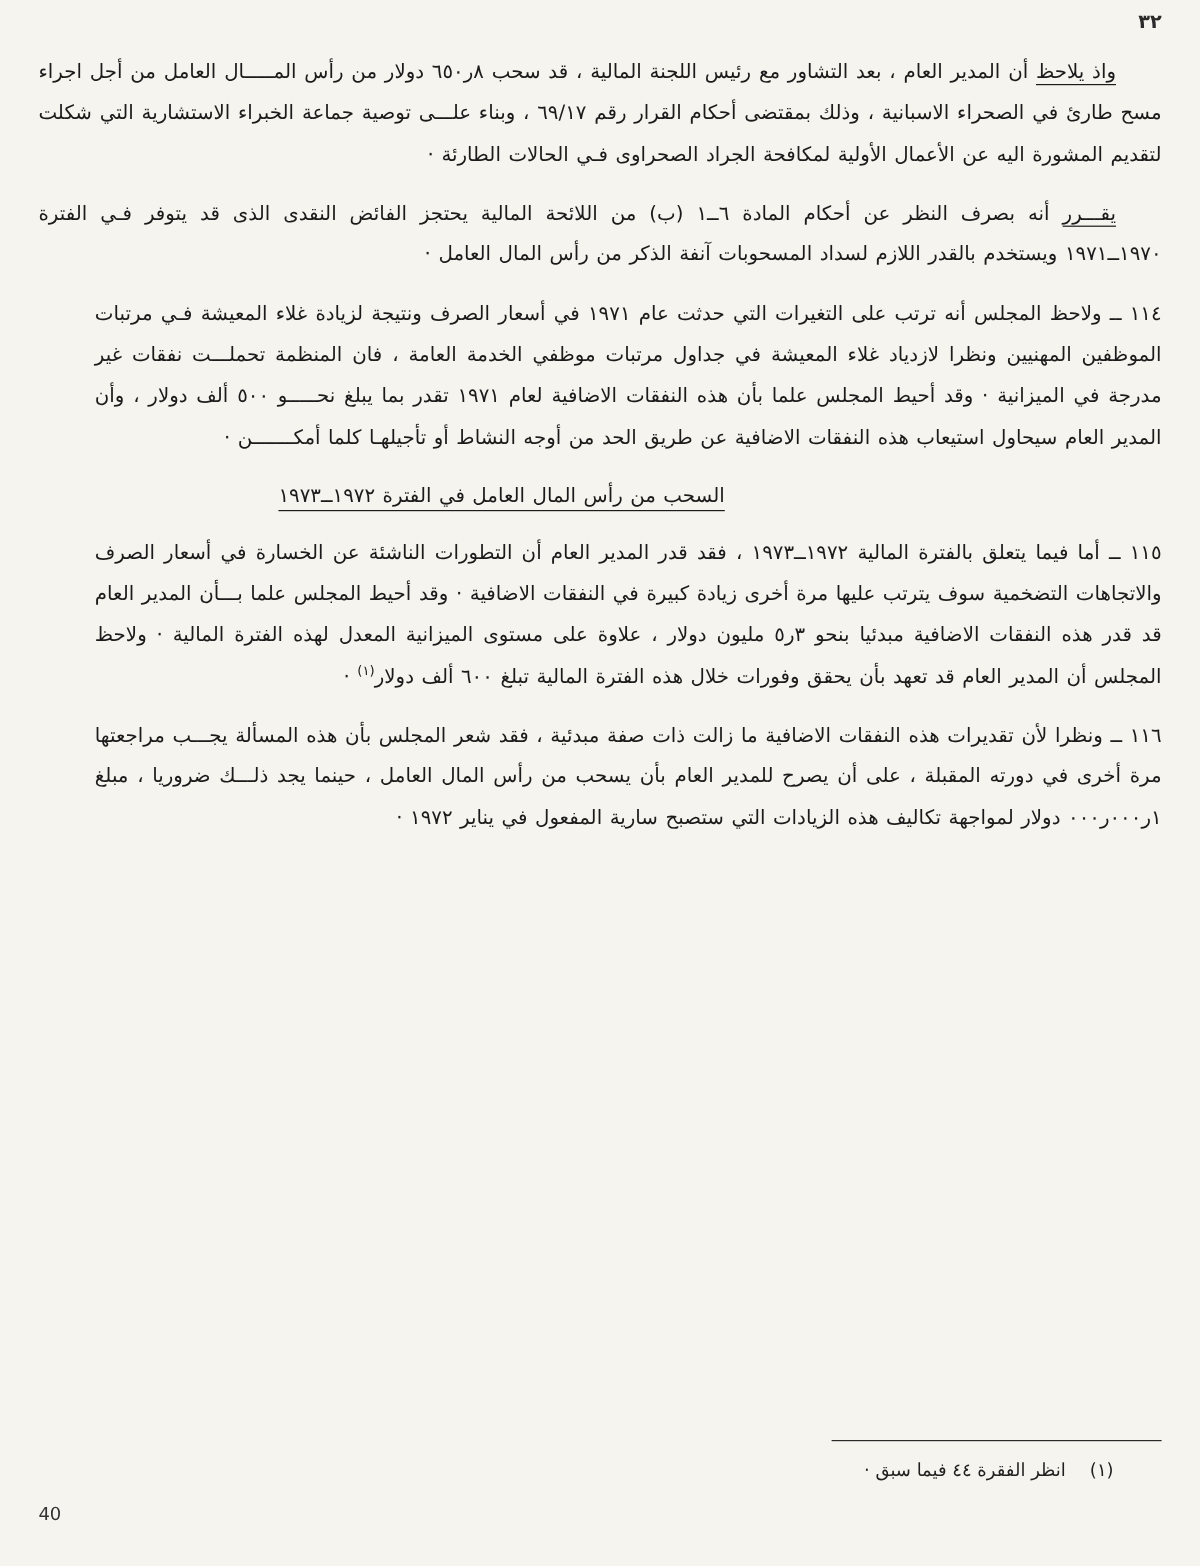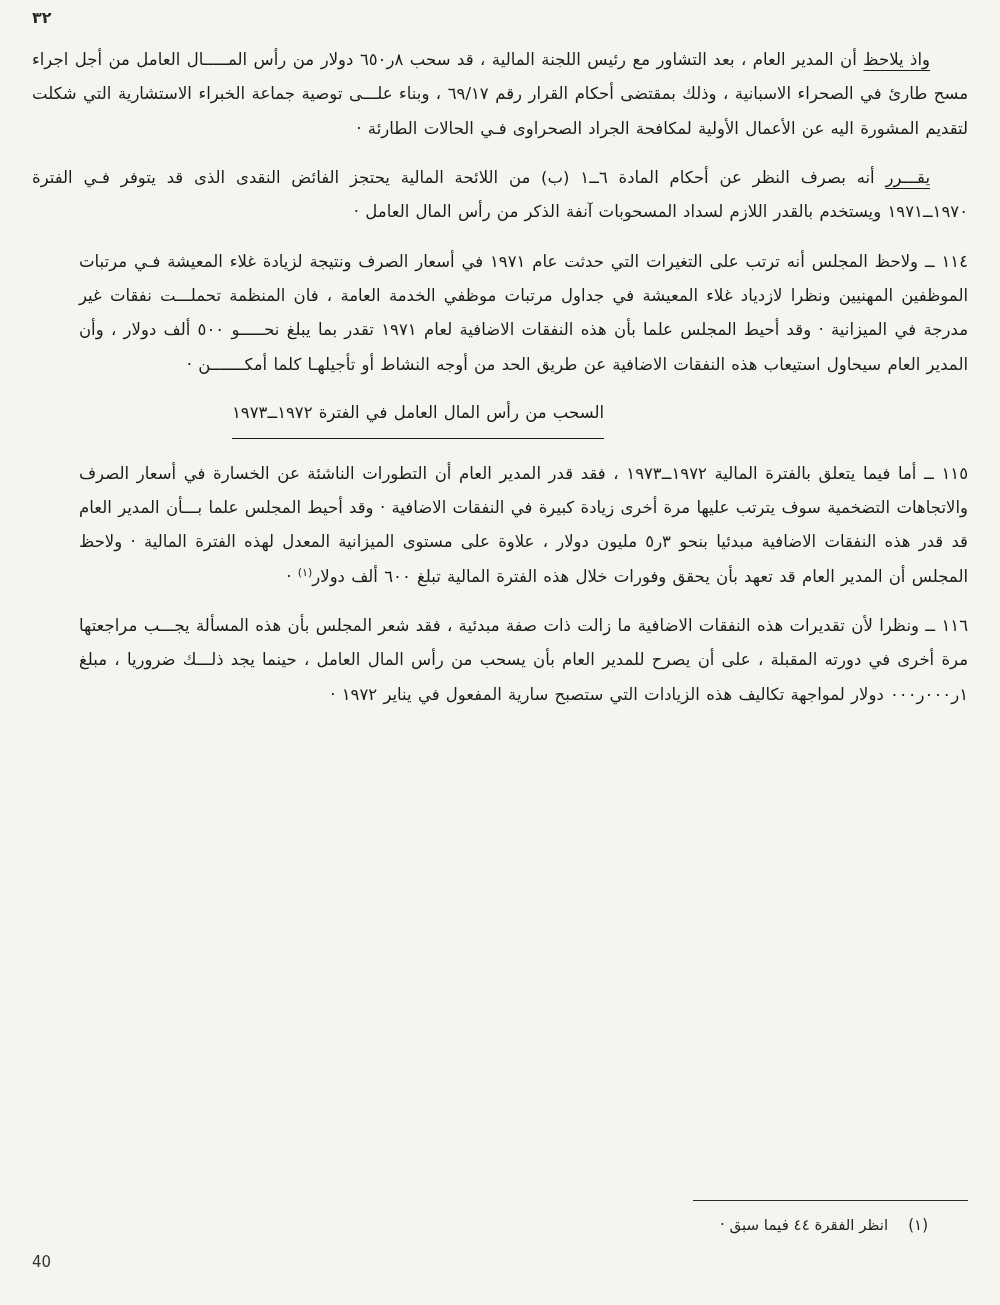--- a/index.html
+++ b/index.html
@@ -15,21 +15,21 @@
     padding: 8px 32px 34px 32px;
     background: #f6f4ee;
     color: #1b1b1b;
     font-family: "DejaVu Sans", sans-serif;
     direction: rtl;
     display: flex;
     flex-direction: column;
     overflow: hidden;
   }
   .page-number-top {
-    text-align: left;
+    text-align: right;
     font-size: 16px;
     font-weight: bold;
     color: #2a2a2a;
     margin-bottom: 16px;
   }
   p.para {
     font-size: 16.5px;
     line-height: 2.08;
     text-align: justify;
     margin: 0 0 15px 0;
@@ -52,21 +52,21 @@
   }
   .heading-wrap {
     margin: 6px 0 18px 0;
     padding-left: 200px;
     text-align: left;
     font-size: 16.5px;
   }
   .section-heading {
     display: inline-block;
     border-bottom: 1.6px solid #1b1b1b;
-    padding-bottom: 16px;
+    padding-bottom: 3px;
     word-spacing: 1px;
   }
   sup.note-ref {
     font-size: 11px;
     vertical-align: super;
     line-height: 0;
   }
   .footer-area {
     margin-top: auto;
   }

